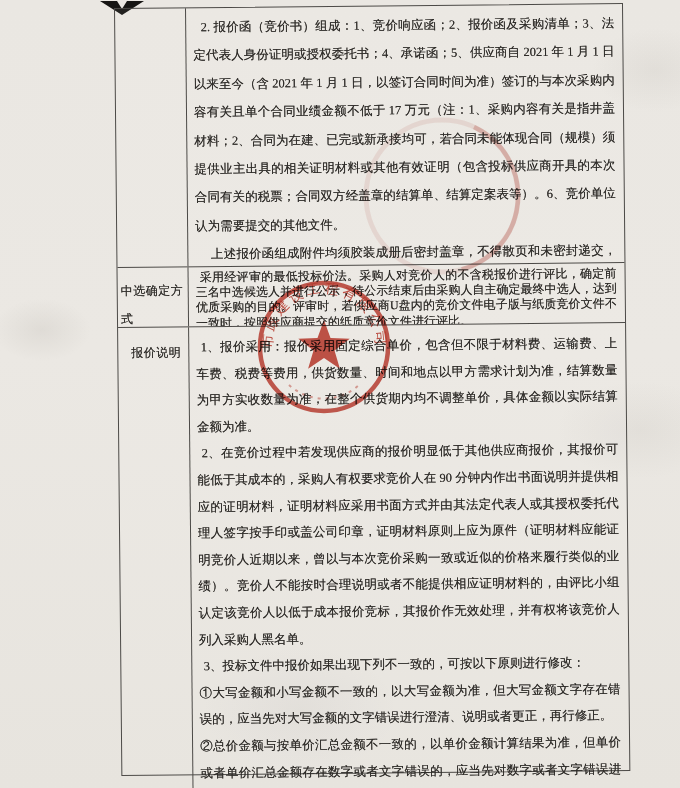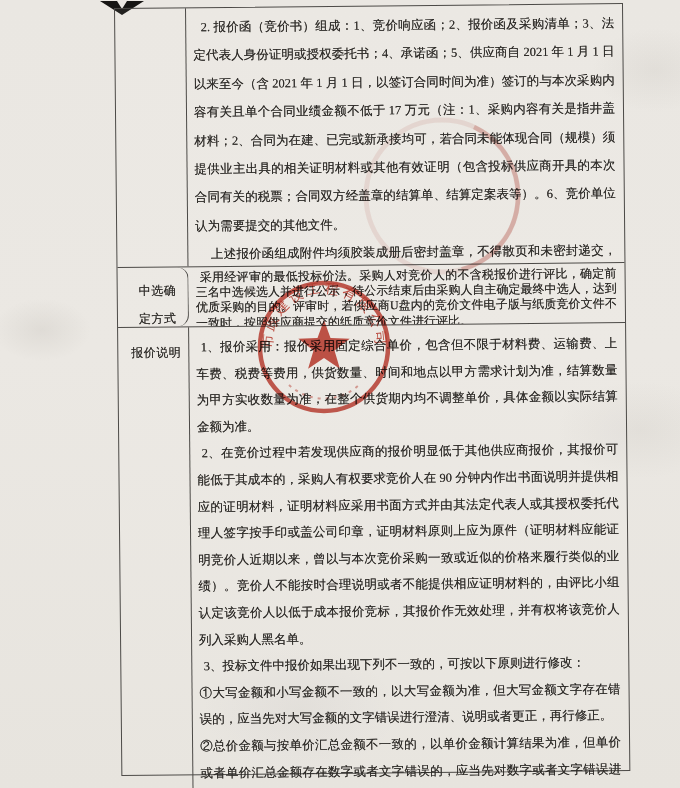--- a/index.html
+++ b/index.html
@@ -30,21 +30,21 @@
   .trow + .trow{border-top:1px solid #4c4a47;}
   .row1{height:258px;}
   .row2{height:60px;}
   .row3{flex:1;}
   .cell{box-sizing:border-box;overflow:hidden;}
   .cell.label{
     width:71px;border-right:1px solid #4c4a47;
     font-size:12px;line-height:28px;letter-spacing:0.5px;
     word-break:break-all;
   }
-  .row2 .cell.label{padding:9px 3px 0 21px;border-radius:11px;}
+  .row2 .cell.label{padding:9px 3px 0 3px;}
   .row3 .cell.label{padding:11px 0 0 13px;}
   .cell.content{flex:1;text-align:justify;}
   .cell.content p{margin:0;}
   .row1 .cell.content{padding:5px 8px 0 7px;font-size:12.5px;line-height:28.4px;}
   .row2 .cell.content{padding:3px 8px 0 7px;font-size:12px;line-height:15.2px;}
   .row3 .cell.content{padding:7px 8px 0 7px;font-size:12.5px;line-height:26.6px;}
   .ind-s{text-indent:0.6em;}
   .ind-m{text-indent:1.25em;}
   .ind-n{text-indent:0.35em;}
   .doc-text{text-shadow:0 0 0.6px rgba(45,42,38,0.75);}

